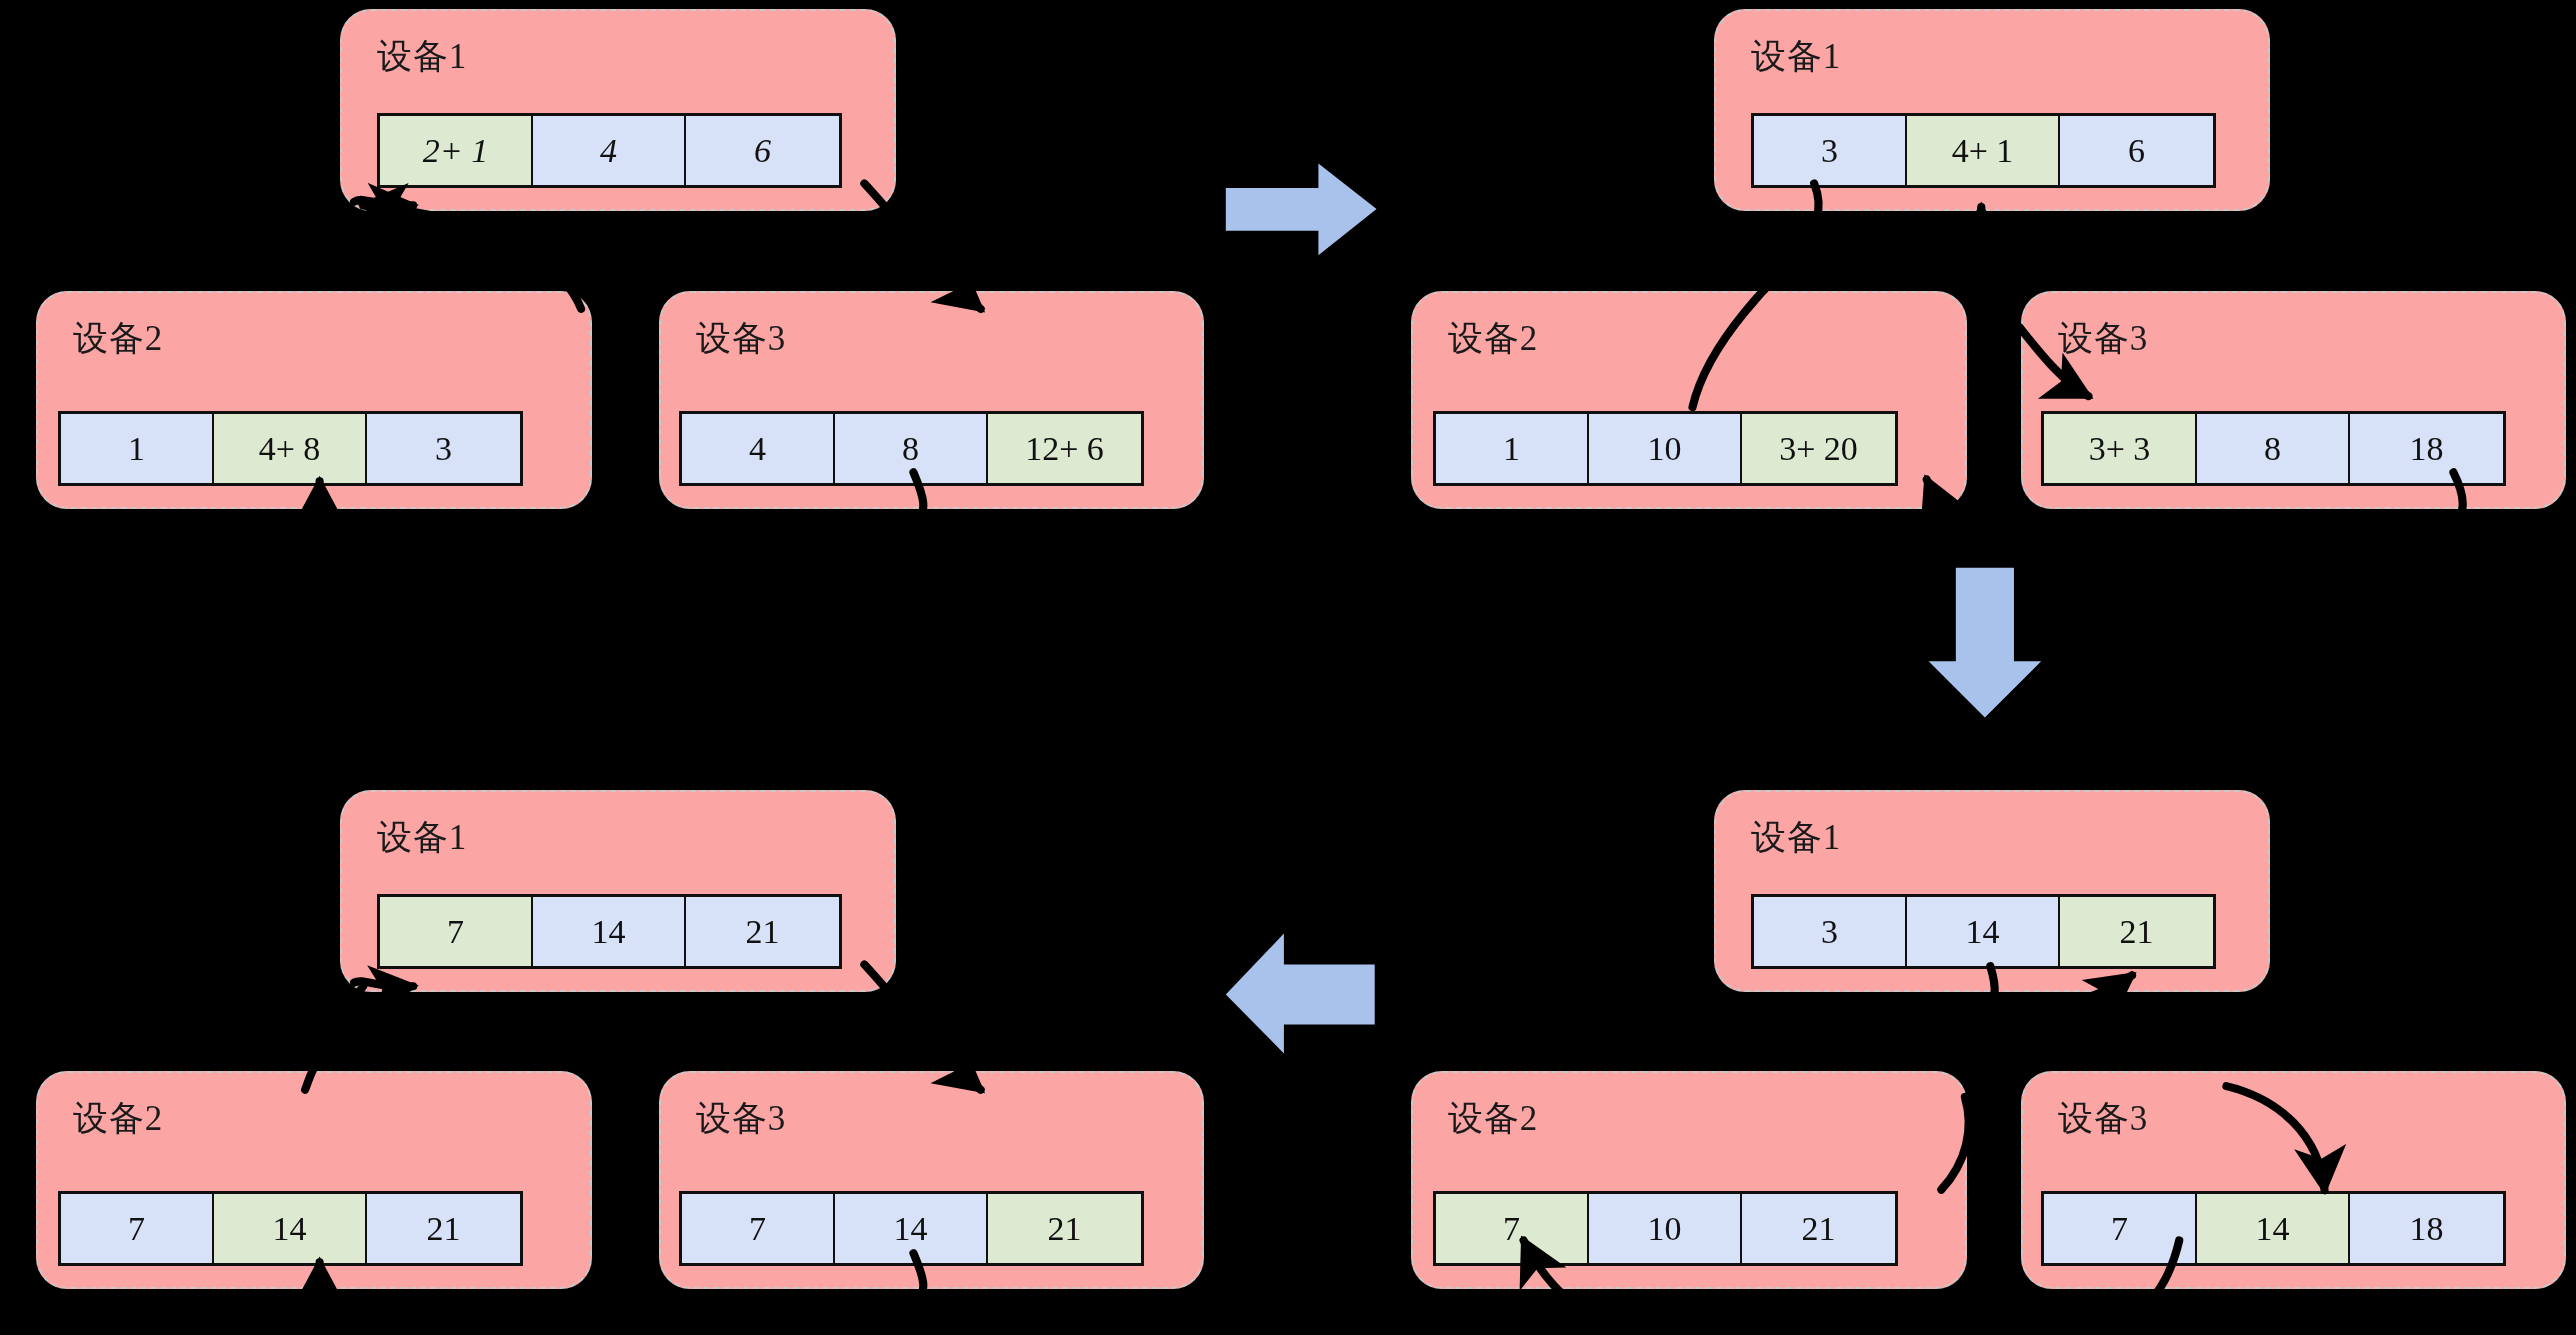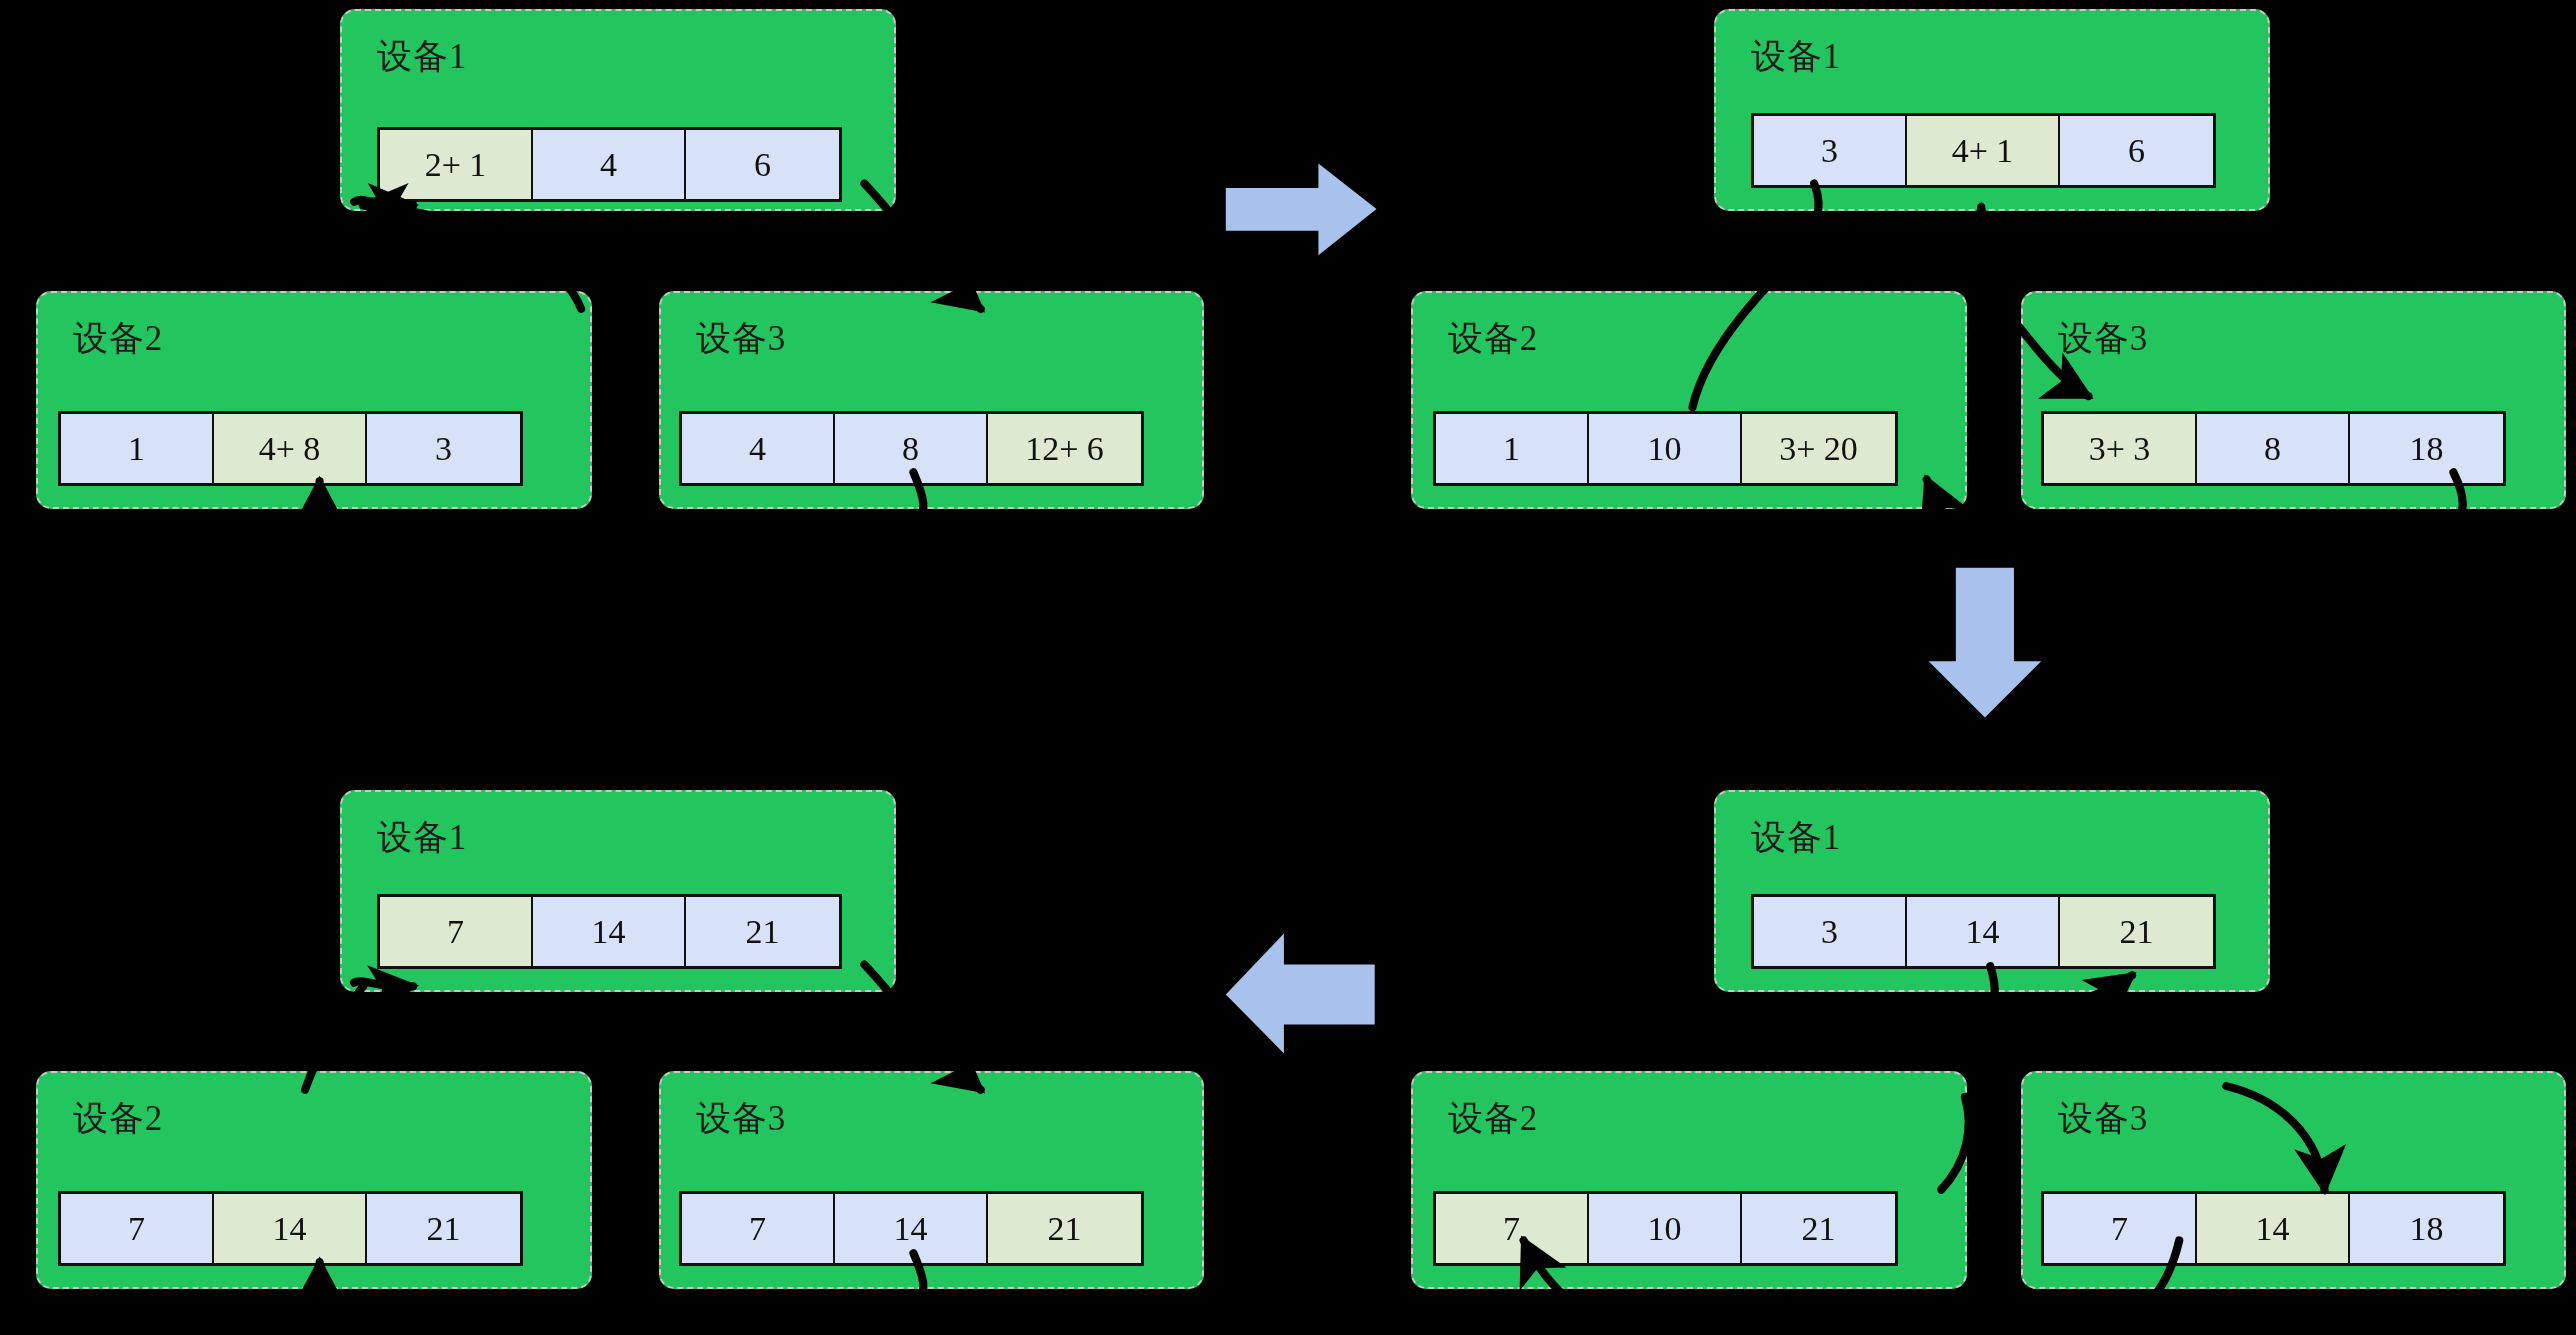--- a/index.html
+++ b/index.html
@@ -2,22 +2,22 @@
 <html style="font-size:14.5px"><head>
 <meta charset="utf-8">
 <style>
   html,body{margin:0;padding:0;background:#000;}
   body{width:2576px;height:1336px;position:relative;overflow:hidden;
        font-family:"Liberation Serif","DejaVu Serif",serif;}
 
   .stage{position:absolute;left:0;top:0;width:2576px;height:1336px;}
 
   
-  .device{position:absolute;background:#22c55e;border:2.7px dashed #c9c9c9;
-          border-radius:15px;box-sizing:border-box;}
+  .device{position:absolute;background:#fca5a5;border:2.7px dashed #c9c9c9;
+          border-radius:31px;box-sizing:border-box;}
   .device .title{position:absolute;left:35px;top:22px;font-size:35px;color:#1a1a1a;
                  white-space:nowrap;letter-spacing:0.9px;}
 
   
   .cells{position:absolute;display:flex;border:3.6px solid #101010;box-sizing:content-box;}
   .cell{width:153px;height:69px;display:flex;align-items:center;justify-content:center;
         font-size:34px;color:#111;border-right:2.7px solid #101010;box-sizing:border-box;
         background:#d7e1f7;white-space:pre;}
   .cell:last-child{border-right:none;}
   .cell.green{background:#dde9d1;}
@@ -27,21 +27,21 @@
   .curve{fill:none;stroke:#000;stroke-width:9;stroke-linecap:round;}
   .bigarrow{fill:#a8c2ec;}
 </style>
 </head>
 <body>
 
 <div class="stage">
 
   <div class="device" style="left:340px;top:9px;width:556px;height:202px;">
     <span class="title">设备1</span>
-    <div class="cells" style="left:35px;top:116px;">
+    <div class="cells" style="left:35px;top:102px;font-style:italic;">
       <div class="cell green">2+ 1</div>
       <div class="cell">4</div>
       <div class="cell">6</div>
     </div>
   </div>
 
   <div class="device" style="left:36px;top:291px;width:556px;height:218px;">
     <span class="title">设备2</span>
     <div class="cells" style="left:20px;top:118px;">
       <div class="cell">1</div>

